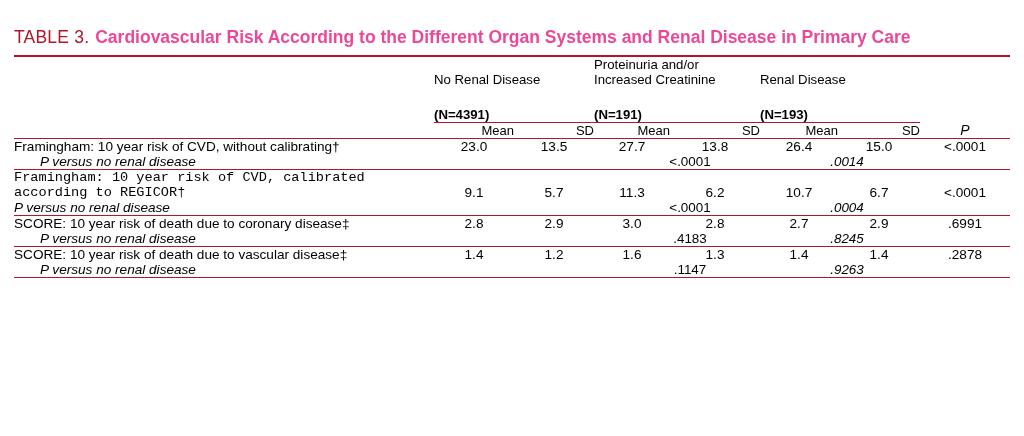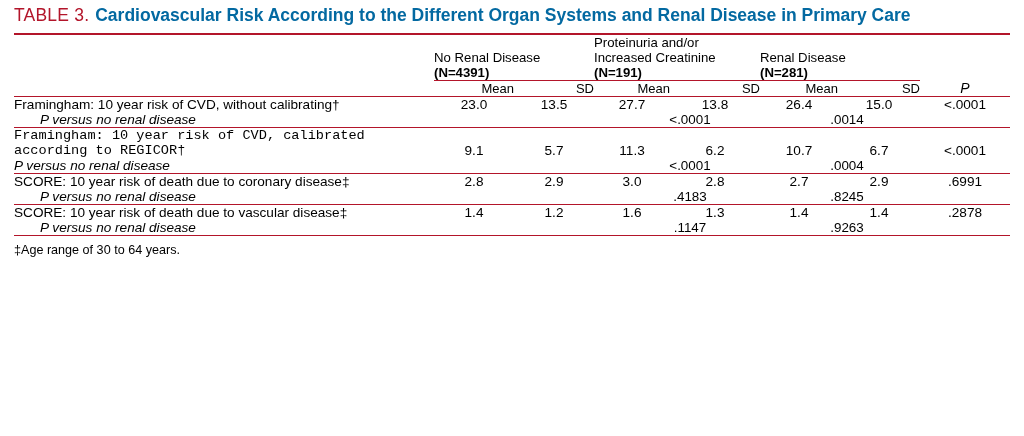--- a/index.html
+++ b/index.html
@@ -12,39 +12,40 @@
     height: 436px;
     font-family: "Liberation Sans", sans-serif;
     color: #000000;
     overflow: hidden;
   }
   .page {
     position: relative;
     width: 1024px;
     height: 436px;
     box-sizing: border-box;
-    padding: 4px 14px 0 14px;
+    padding: 10px 14px 0 14px;
   }
   
   .title-row {
     display: flex;
     align-items: baseline;
     gap: 6px;
     font-size: 17.5px;
     line-height: 22px;
     padding-bottom: 7px;
   }
   .title-label {
     color: #b3152a;
     font-weight: normal;
     letter-spacing: 0.2px;
   }
   .title-text {
-    color: #0369a1;
-    font-weight: bold;
+    color: #ec4899;
+    font-weight: bold;
+    margin-top: 16px;
   }
   
   .rule-thick {
     border-top: 2px solid #b3152a;
     width: 100%;
   }
   .rule-thin {
     border-top: 1px solid #b3152a;
     width: 100%;
   }
@@ -62,20 +63,21 @@
   .grp-head {
     text-align: left;
     font-weight: bold;
     font-size: 13.2px;
     line-height: 15px;
     padding: 7px 4px 4px 4px;
   }
   .grp-head .n {
     display: block;
     font-weight: bold;
+    margin-top: 20px;
   }
   .grp-underline {
     border-bottom: 1px solid #b3152a;
   }
   .sub-head {
     text-align: right;
     font-weight: bold;
     font-size: 13px;
     padding: 6px 4px 5px 4px;
   }
@@ -108,21 +110,21 @@
     display: inline-block;
     padding-left: 0px;
   }
   .ital { font-style: italic; }
   .pstat {
     text-align: center;
     font-size: 13.4px;
     padding: 2px 4px 3px 4px;
   }
   .pstat.a { padding-left: 26px; }
-  .pstat.b { padding-left: 14px; }
+  .pstat.b { padding-left: 14px; font-style: italic; }
   
   .footnotes {
     padding-top: 6px;
     font-size: 12.6px;
     line-height: 17px;
   }
   .footnotes div { white-space: nowrap; }
 </style>
 </head>
 <body>
@@ -154,21 +156,21 @@
       <td class="grp-head grp-underline" colspan="2">
         <span>No Renal Disease</span>
         <span class="n">(N=4391)</span>
       </td>
       <td class="grp-head grp-underline" colspan="2">
         <span>Proteinuria and/or Increased Creatinine</span>
         <span class="n">(N=191)</span>
       </td>
       <td class="grp-head grp-underline" colspan="2">
         <span>Renal Disease</span>
-        <span class="n">(N=281)</span>
+        <span class="n">(N=193)</span>
       </td>
       <td class="p-head" rowspan="2">P</td>
     </tr>
 
     <tr>
       <td></td>
       <td class="sub-head">Mean</td>
       <td class="sub-head">SD</td>
       <td class="sub-head">Mean</td>
       <td class="sub-head">SD</td>
@@ -246,16 +248,15 @@
       <td class="pstat a" colspan="2">.1147</td>
       <td class="pstat b" colspan="2">.9263</td>
       <td></td>
     </tr>
   </tbody>
     </table>
 
   <div class="rule-thin"></div>
 
   <div class="footnotes">
-    <div>‡Age range of 30 to 64 years.</div>
   </div>
 
 </div>
 
 </body></html>

